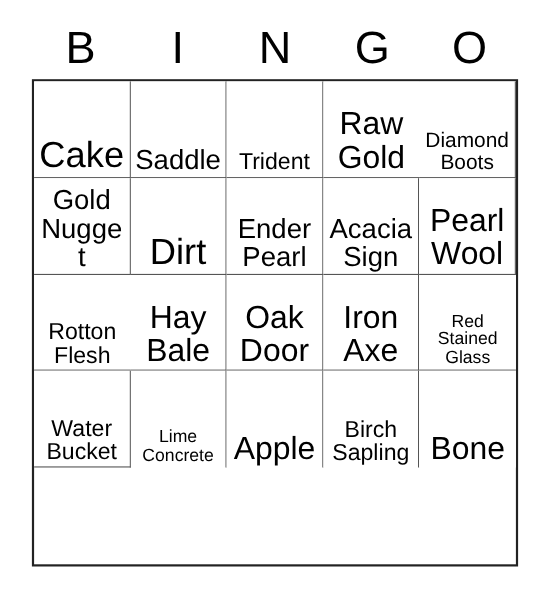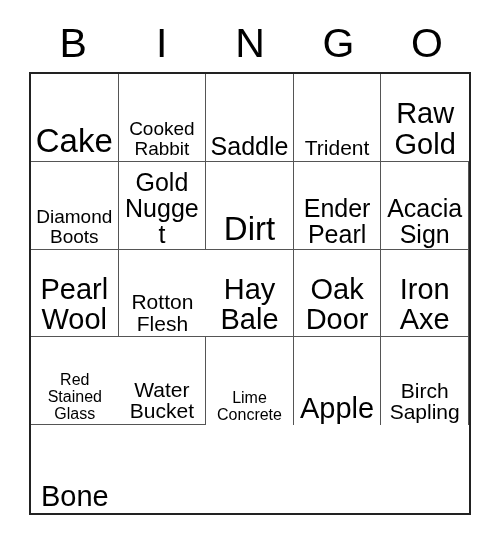--- a/index.html
+++ b/index.html
@@ -103,23 +103,20 @@
     <div class="header-letter">I</div>
     <div class="header-letter">N</div>
     <div class="header-letter">G</div>
     <div class="header-letter">O</div>
   </div>
 
   <div id="grid">
       <div class="cell row-1 col-1">
         <span class="cell-text fs-xl">Cake</span>
       </div>
-      <div class="cell row-1 col-2">
-        <span class="cell-text fs-xs">Cooked Rabbit</span>
-      </div>
       <div class="cell row-1 col-3">
         <span class="cell-text fs-md">Saddle</span>
       </div>
       <div class="cell row-1 col-4">
         <span class="cell-text fs-sm">Trident</span>
       </div>
       <div class="cell row-1 col-5">
         <span class="cell-text fs-lg">Raw Gold</span>
       </div>
       <div class="cell row-2 col-3">

